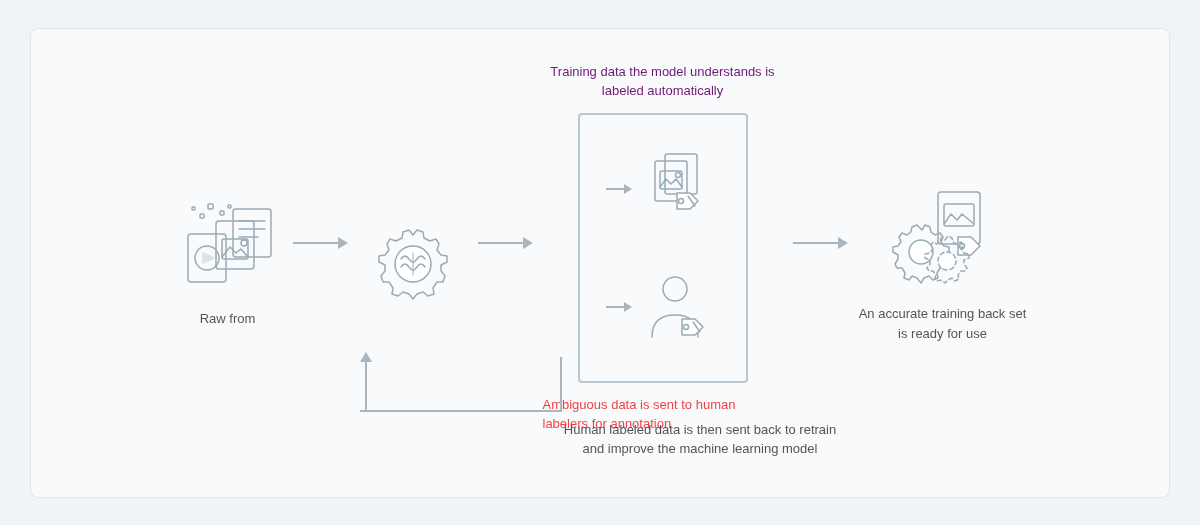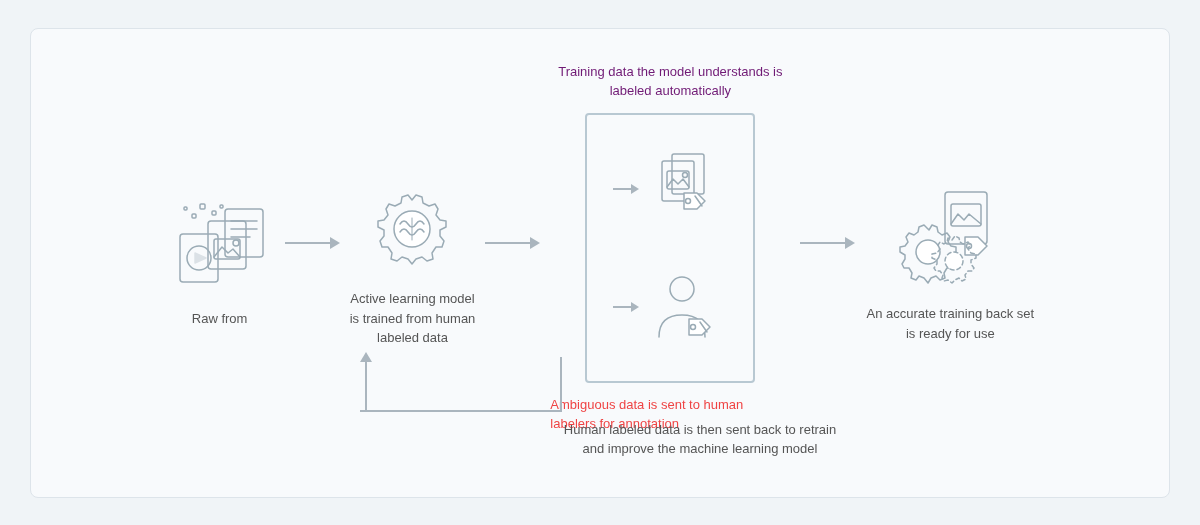--- a/index.html
+++ b/index.html
@@ -155,23 +155,20 @@
                    L27,24 L33,26 L39,23
                    L40,17 L46,15 Z" stroke="#9aabb5" stroke-width="1.5" fill="none"></path>
 
           <circle cx="50" cy="49" r="18" stroke="#9aabb5" stroke-width="1.5" fill="white"></circle>
 
           <path d="M38,44 Q42,38 46,44 Q50,50 54,44 Q58,38 62,44" stroke="#9aabb5" stroke-width="1.5" fill="none"></path>
           <path d="M38,52 Q42,46 46,52 Q50,58 54,52 Q58,46 62,52" stroke="#9aabb5" stroke-width="1.5" fill="none"></path>
           <line x1="50" y1="38" x2="50" y2="60" stroke="#9aabb5" stroke-width="1"></line>
         </svg>
       </div>
-      <div class="step-label" style="white-space:pre-line;">Active learning model
-is trained from human
-labeled data</div>
     </div>
 
     <div class="arrow-h" style="margin-bottom:40px; margin-right:10px;">
       <div class="arrow-line" style="width:45px;"></div>
       <div class="arrow-head"></div>
     </div>
 
     <div style="position:relative; display:flex; flex-direction:column; align-items:center; margin-right:10px; margin-bottom:30px;">
 
       <div style="font-size:13px; color:#701a75; text-align:center; width:230px; line-height:1.5; margin-bottom:12px;">Training data the model

